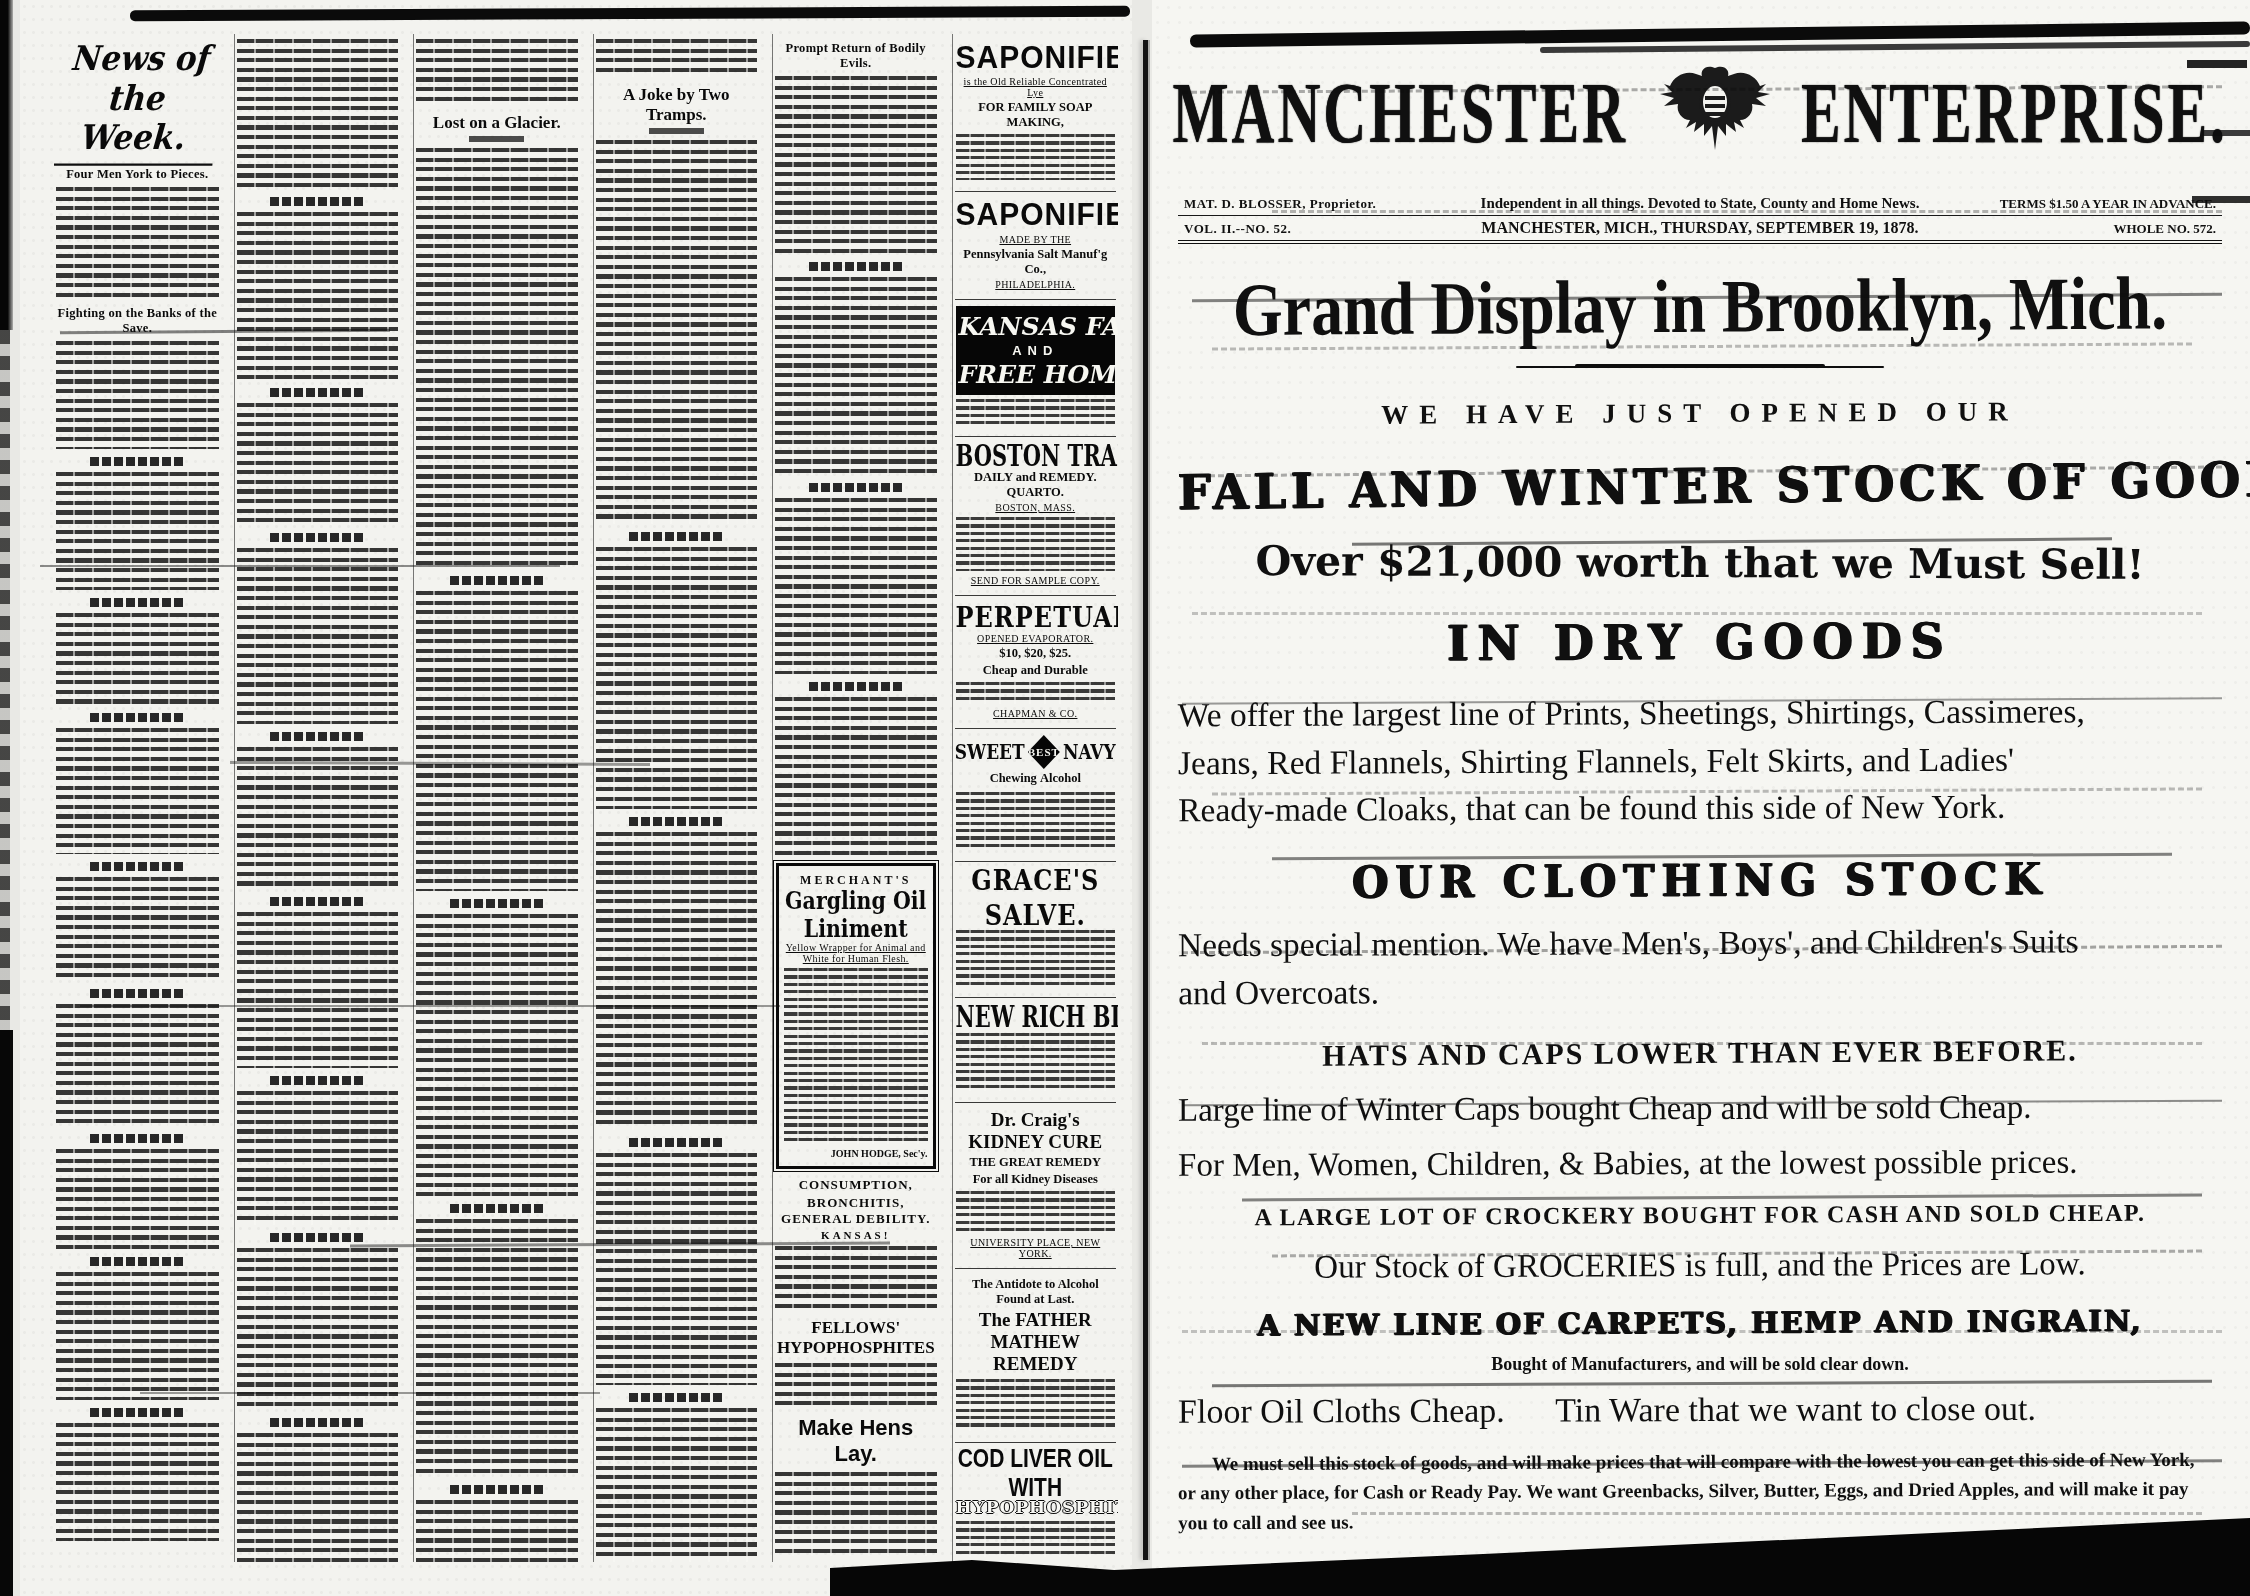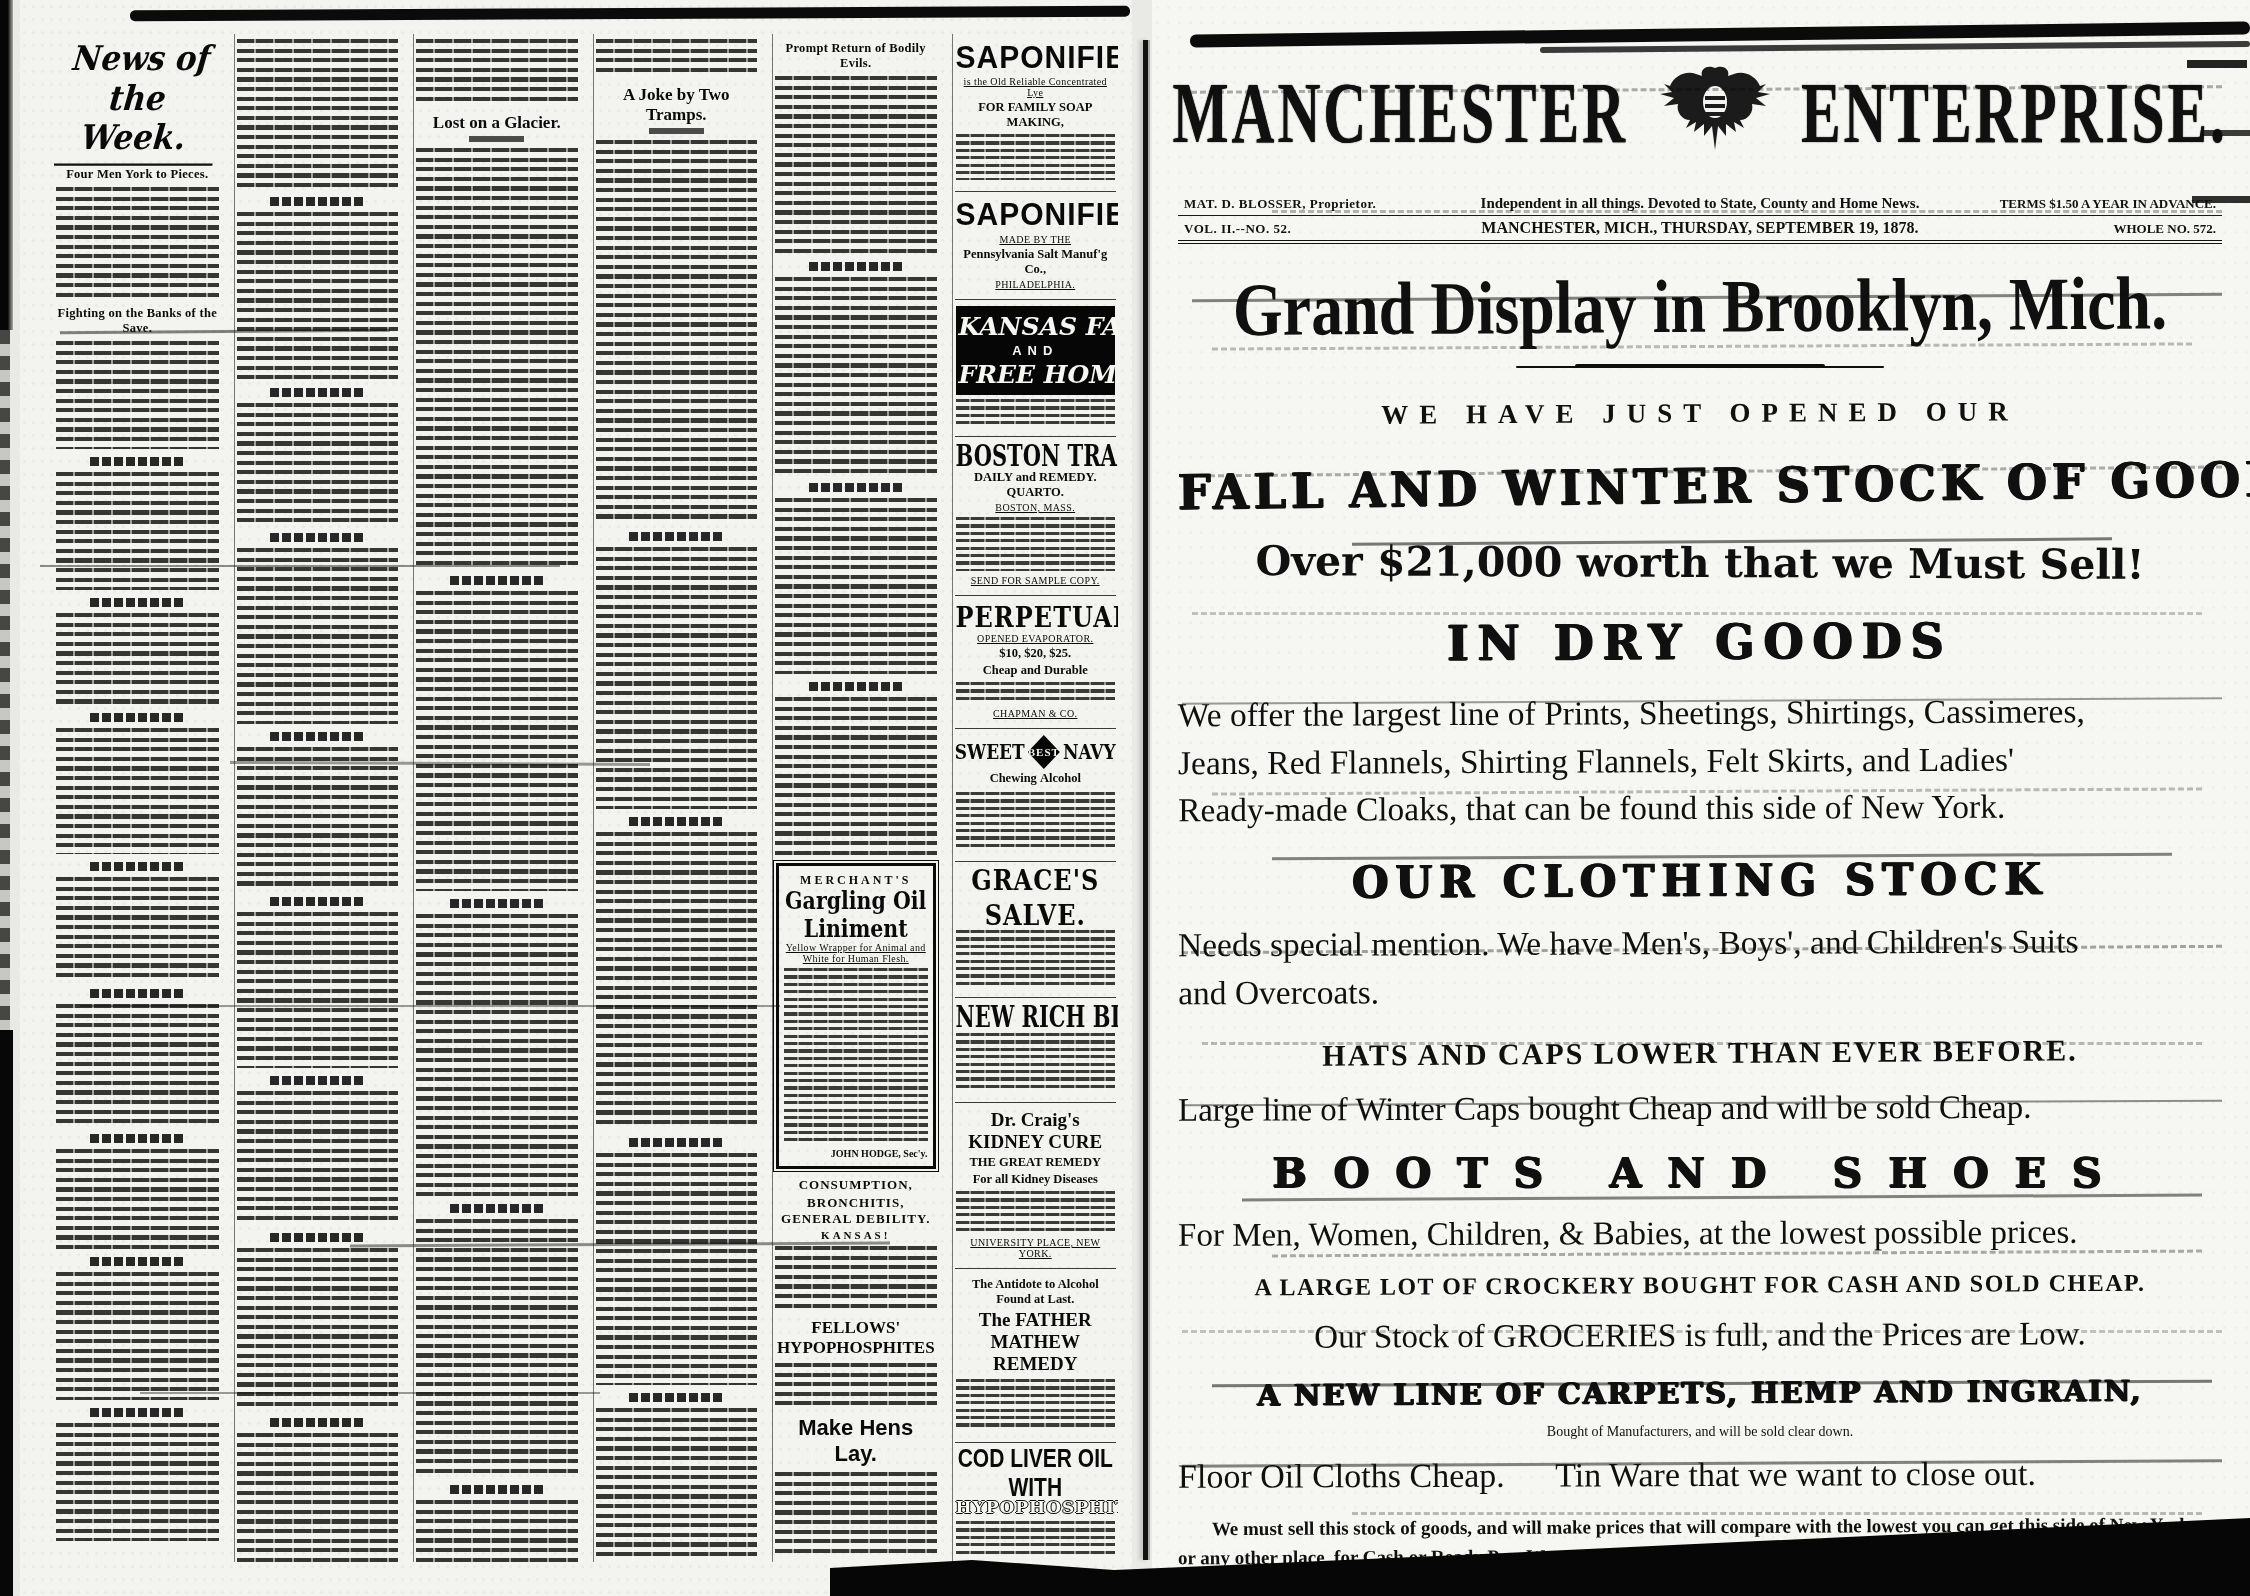--- a/index.html
+++ b/index.html
@@ -115,21 +115,21 @@
   #indrygoods{font-size:46px;letter-spacing:9px;margin-top:28px;transform:rotate(-.3deg) scaleY(1.05);}
   .para-lg{font-size:33.5px;line-height:1.42;text-align:left;margin-top:20px;transform:rotate(-.25deg);}
   #clothing{font-size:42px;letter-spacing:7px;margin-top:24px;transform:rotate(-.3deg) scaleY(1.05);}
   #hats{font-size:30px;font-weight:bold;letter-spacing:2px;margin-top:22px;transform:rotate(-.4deg);}
   #wintercaps{font-size:33px;margin-top:20px;text-align:left;transform:rotate(-.2deg);}
   #boots{font-size:41px;letter-spacing:26px;margin-top:22px;transform:scaleY(1.02);}
   #formen{font-size:33px;margin-top:18px;text-align:left;transform:rotate(-.2deg);}
   #crockery{font-size:24px;font-weight:bold;letter-spacing:1.5px;margin-top:20px;transform:rotate(-.3deg);}
   #groceries{font-size:33px;margin-top:18px;transform:rotate(-.25deg);white-space:nowrap;}
   #carpets{font-size:29px;letter-spacing:2px;margin-top:22px;transform:rotate(-.3deg);}
-  #boughtof{font-size:14px;font-weight:normal;margin-top:14px;}
+  #boughtof{font-size:18px;font-weight:bold;margin-top:14px;}
   #floortin{font-size:34px;margin-top:16px;text-align:left;white-space:pre;transform:rotate(-.2deg);}
   .para-sm{font-size:19px;font-weight:bold;line-height:1.55;text-align:left;margin-top:18px;transform:rotate(-.25deg);}
   .para-sm .l1{padding-left:34px;}
 </style>
 </head>
 <body>
 
 <div id="scan">
 
   <div class="page" id="page-left">
@@ -358,21 +358,20 @@
       </div>
 
       <div id="clothing" class="center fat">OUR CLOTHING STOCK</div>
       <div class="para-lg" style="margin-top:14px">
         <div>Needs special mention.   We have Men's, Boys', and Children's Suits</div>
         <div>and Overcoats.</div>
       </div>
 
       <div id="hats" class="center">HATS AND CAPS LOWER THAN EVER BEFORE.</div>
       <div id="wintercaps">Large line of Winter Caps bought Cheap and will be sold Cheap.</div>
-      <div id="boots" class="center fat">BOOTS AND SHOES</div>
       <div id="formen">For Men, Women, Children, &amp; Babies, at the lowest possible prices.</div>
       <div id="crockery" class="center">A LARGE LOT OF CROCKERY BOUGHT FOR CASH AND SOLD CHEAP.</div>
       <div id="groceries" class="center">Our Stock of GROCERIES is full, and the Prices are Low.</div>
       <div id="carpets" class="center fat">A NEW LINE OF CARPETS, HEMP AND INGRAIN,</div>
       <div id="boughtof" class="center">Bought of Manufacturers, and will be sold clear down.</div>
       <div id="floortin">Floor Oil Cloths Cheap.      Tin Ware that we want to close out.</div>
 
       <div class="para-sm">
         <div class="l1">We must sell this stock of goods, and will make prices that will compare with the lowest you can get this side of New York,</div>
         <div>or any other place, for Cash or Ready Pay.   We want Greenbacks, Silver, Butter, Eggs, and Dried Apples, and will make it pay</div>

